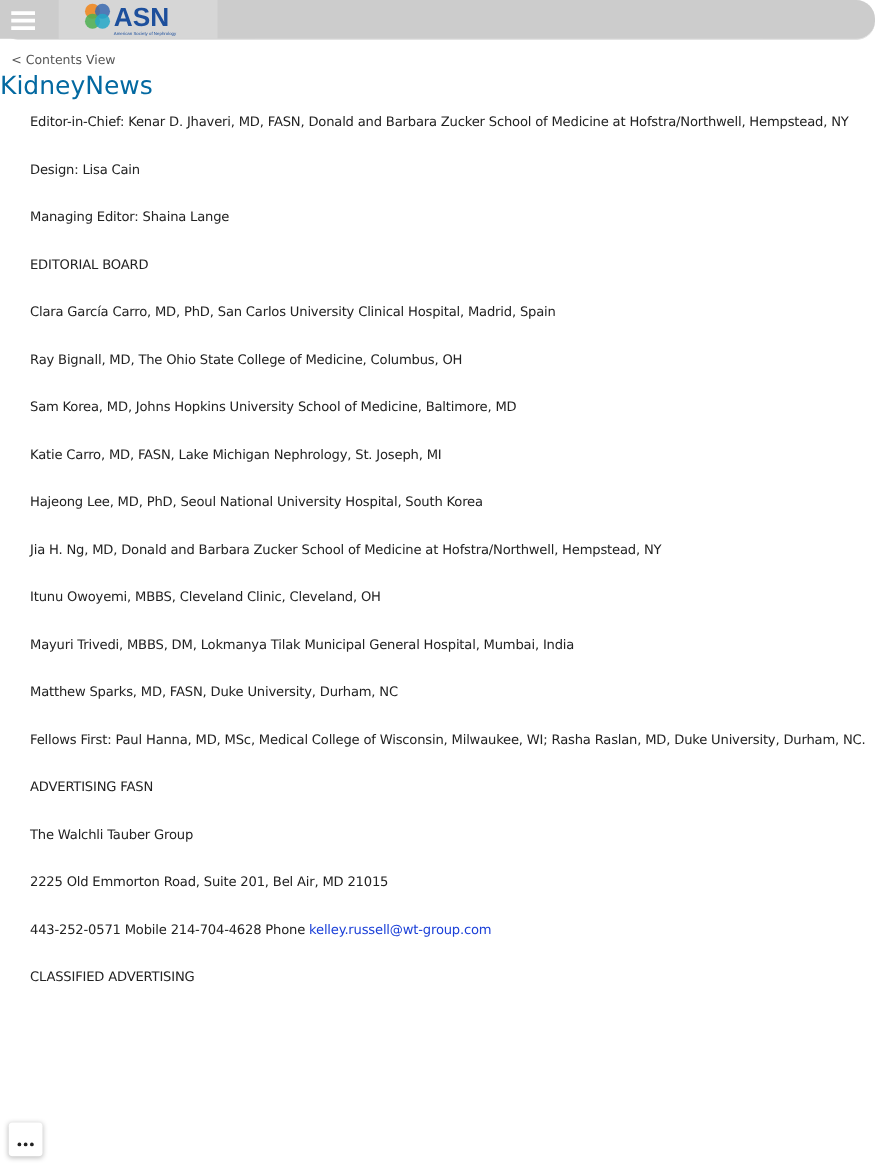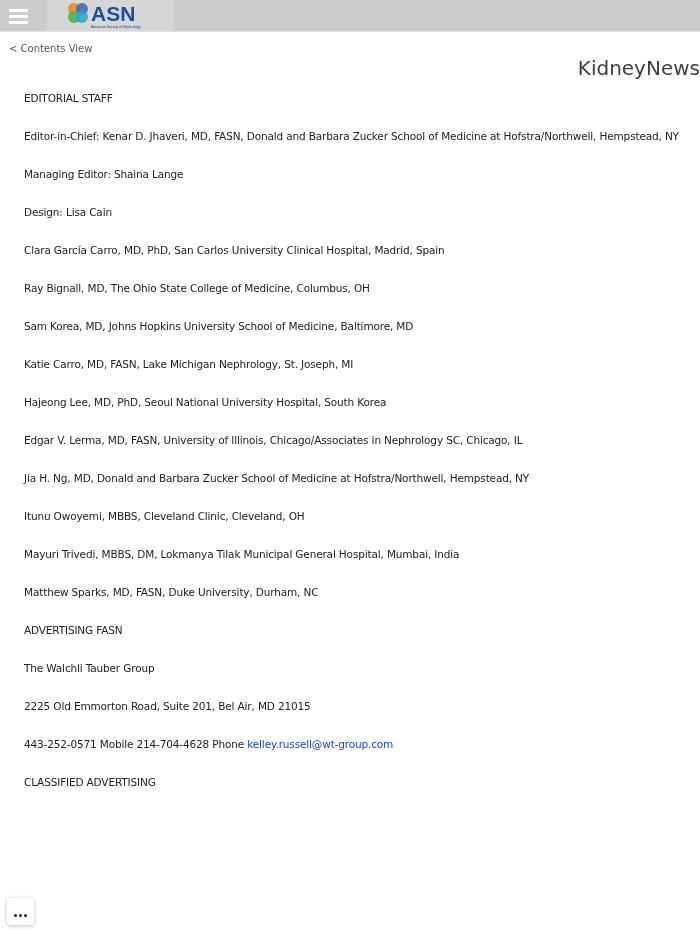--- a/index.html
+++ b/index.html
@@ -4,41 +4,41 @@
 <style>
   html, body { margin: 0; padding: 0; }
   body {
     width: 700px; height: 934px; overflow: hidden; position: relative;
     background: #ffffff;
     font-family: "DejaVu Sans", "Liberation Sans", sans-serif;
     color: #222;
   }
   .topbar {
     position: absolute; left: 0; top: 0; width: 700px; height: 31px;
-    background: #cccccc; border-bottom: 1px solid #e2e2e2;
+    background: #cccccc; border-bottom: 1px solid #e2e2e2; border-radius: 15px;
   }
   .hamburger {
     position: absolute; left: 0; top: 0; width: 47px; height: 31px;
     background: #cccccc; cursor: pointer;
   }
   .hamburger span {
     position: absolute; left: 9px; width: 19px; height: 3px; background: #fff;
   }
   .logo-box {
     position: absolute; left: 47px; top: 0; width: 127px; height: 31px;
     background: #d6d6d6;
   }
   .logo-box svg { position: absolute; left: 20px; top: 1px; }
   .back-link {
     position: absolute; left: 9px; top: 43px;
     font-size: 10px; color: #555; cursor: pointer;
   }
   .page-title {
     position: absolute; left: 0; width: 700px; top: 56px;
-    text-align: right; font-size: 20px; color: #404040; margin: 0; font-weight: normal;
+    text-align: left; font-size: 20px; color: #0369a1; margin: 0; font-weight: normal;
   }
   .content {
     position: absolute; left: 24px; top: 92px; width: 660px;
   }
   .para {
     font-size: 10.5px; color: #222; height: 38px; line-height: 12px;
     white-space: nowrap; letter-spacing: -0.15px;
   }
   .para .link { color: #1a3fd8; cursor: pointer; }
   .more-btn {
@@ -67,34 +67,34 @@
       <text x="24" y="27" font-family="Liberation Sans, sans-serif" font-size="3.5" fill="#1d4f9c">American Society of Nephrology</text>
     </svg>
   </div>
 </div>
 
 <div class="back-link">&lt; Contents View</div>
 
 <h1 class="page-title">KidneyNews</h1>
 
 <div class="content">
-  <div class="para">EDITORIAL STAFF</div>
   <div class="para">Editor-in-Chief: Kenar D. Jhaveri, MD, FASN, Donald and Barbara Zucker School of Medicine at Hofstra/Northwell, Hempstead, NY</div>
+  <div class="para">Design: Lisa Cain</div>
   <div class="para">Managing Editor: Shaina Lange</div>
-  <div class="para">Design: Lisa Cain</div>
+  <div class="para">EDITORIAL BOARD</div>
   <div class="para">Clara García Carro, MD, PhD, San Carlos University Clinical Hospital, Madrid, Spain</div>
   <div class="para">Ray Bignall, MD, The Ohio State College of Medicine, Columbus, OH</div>
   <div class="para">Sam Korea, MD, Johns Hopkins University School of Medicine, Baltimore, MD</div>
   <div class="para">Katie Carro, MD, FASN, Lake Michigan Nephrology, St. Joseph, MI</div>
   <div class="para">Hajeong Lee, MD, PhD, Seoul National University Hospital, South Korea</div>
-  <div class="para">Edgar V. Lerma, MD, FASN, University of Illinois, Chicago/Associates in Nephrology SC, Chicago, IL</div>
   <div class="para">Jia H. Ng, MD, Donald and Barbara Zucker School of Medicine at Hofstra/Northwell, Hempstead, NY</div>
   <div class="para">Itunu Owoyemi, MBBS, Cleveland Clinic, Cleveland, OH</div>
   <div class="para">Mayuri Trivedi, MBBS, DM, Lokmanya Tilak Municipal General Hospital, Mumbai, India</div>
   <div class="para">Matthew Sparks, MD, FASN, Duke University, Durham, NC</div>
+  <div class="para">Fellows First: Paul Hanna, MD, MSc, Medical College of Wisconsin, Milwaukee, WI; Rasha Raslan, MD, Duke University, Durham, NC.</div>
   <div class="para">ADVERTISING FASN</div>
   <div class="para">The Walchli Tauber Group</div>
   <div class="para">2225 Old Emmorton Road, Suite 201, Bel Air, MD 21015</div>
   <div class="para"><span>443-252-0571 Mobile 214-704-4628 Phone </span><span class="link">kelley.russell@wt-group.com</span></div>
   <div class="para">CLASSIFIED ADVERTISING</div>
 </div>
 
 <div class="more-btn">
   <span><i></i><i></i><i></i></span>
 </div>

